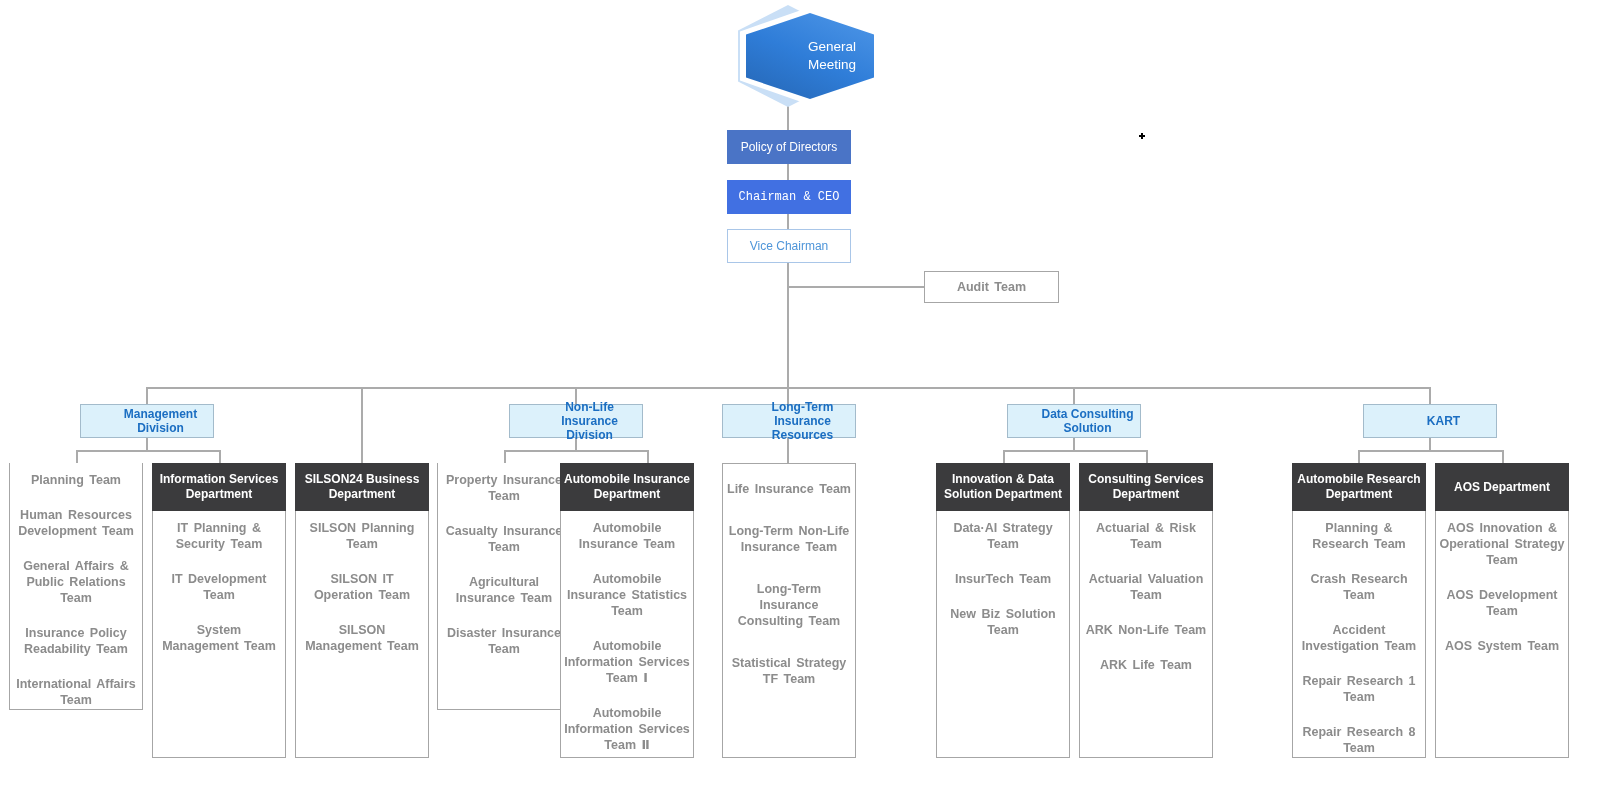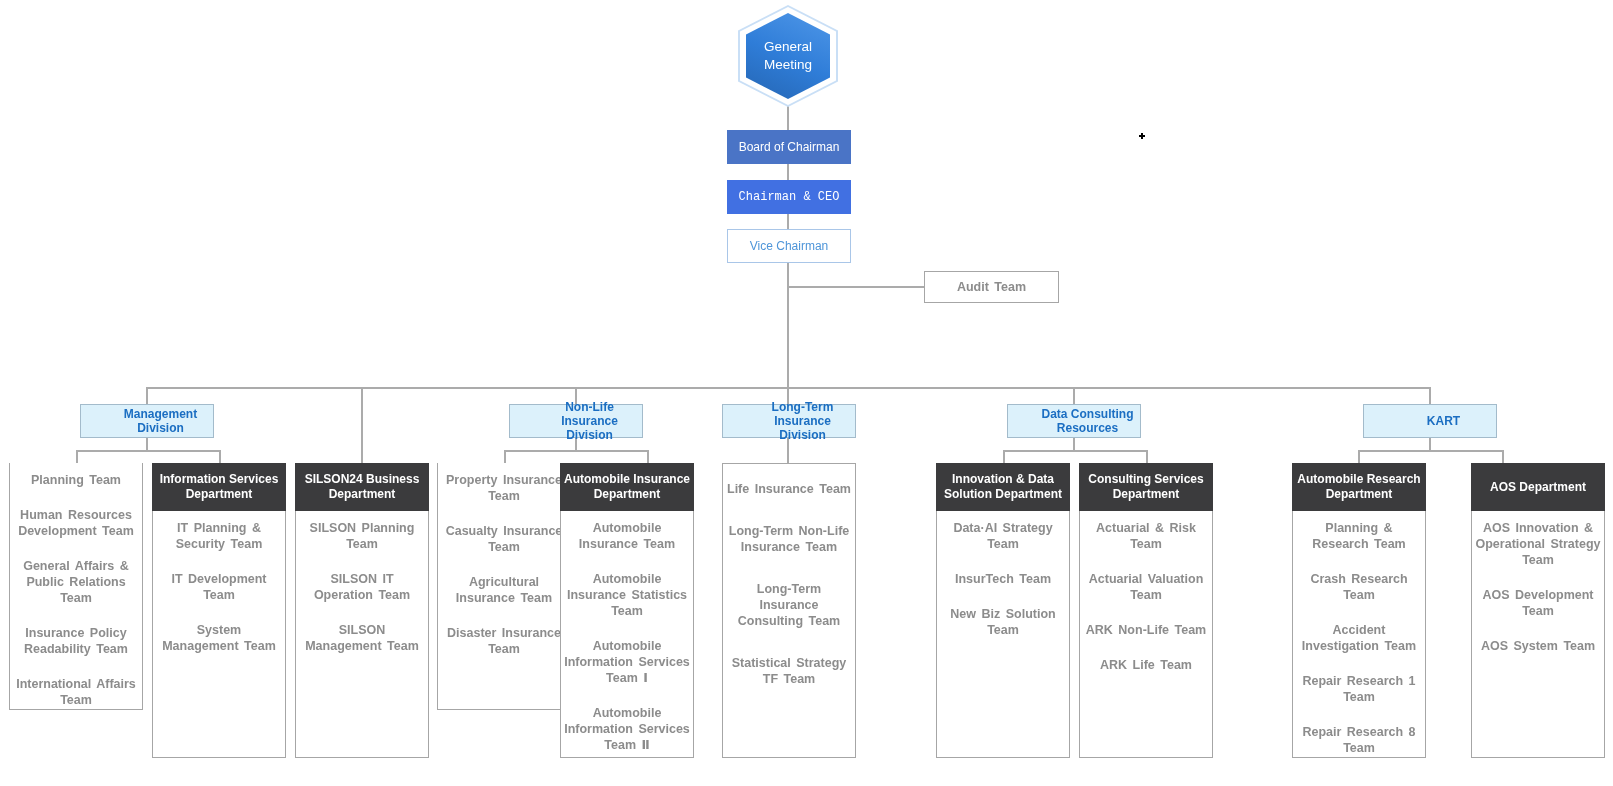--- a/index.html
+++ b/index.html
@@ -5,21 +5,21 @@
   html,body{margin:0;padding:0;background:#ffffff;}
   .canvas{
     position:relative;width:1613px;height:786px;background:#ffffff;overflow:hidden;
     font-family:"Liberation Sans","DejaVu Sans",sans-serif;
   }
   
   .lv{position:absolute;width:2px;background:#ABABAB;}
   .lh{position:absolute;height:2px;background:#ABABAB;}
   
   .hex{position:absolute;left:738px;top:5px;width:100px;height:102px;}
-  .hex1,.hex2,.hex3{clip-path:polygon(50% 0%,100% 25%,100% 75%,50% 100%,0% 75%,0% 25%);}
+  .hex1,.hex2,.hex3{clip-path:polygon(50% 0%,100% 25%,100% 75%,50% 100%,0% 75%,0% 25%);padding-left:44px;}
   .hex1{position:absolute;inset:0;background:#C9DFF6;}
   .hex2{position:absolute;left:2px;top:2px;width:96px;height:98px;background:#ffffff;}
   .hex3{position:absolute;left:8px;top:8px;width:84px;height:86px;
     background:linear-gradient(205deg,#4F97E8 0%,#2F7DD8 52%,#2566B4 100%);
     display:flex;align-items:center;justify-content:center;}
   .hex3 span{color:#ffffff;font-size:13.5px;line-height:18px;text-align:center;white-space:pre-line;}
   
   .tbox{position:absolute;left:727px;width:124px;height:34px;display:flex;align-items:center;justify-content:center;
     font-size:12px;box-sizing:border-box;}
   .tbox span{white-space:nowrap;}
@@ -86,21 +86,21 @@
   <div class="hex">
     <div class="hex1"></div>
     <div class="hex2"></div>
     <div class="hex3">
       <span>General
 Meeting</span>
     </div>
   </div>
 
   <div class="tbox board">
-    <span>Board of Chairman</span>
+    <span>Policy of Directors</span>
   </div>
   <div class="tbox ceo">
     <span>Chairman &amp; CEO</span>
   </div>
   <div class="tbox vice">
     <span>Vice Chairman</span>
   </div>
   <div class="audit">
     <span>Audit Team</span>
   </div>
@@ -108,25 +108,25 @@
   <div class="dbox" style="left:80px">
     <span>Management
 Division</span>
     </div>
   <div class="dbox" style="left:509px">
     <span>Non-Life Insurance
 Division</span>
     </div>
   <div class="dbox" style="left:722px">
     <span>Long-Term Insurance
-Division</span>
+Resources</span>
     </div>
   <div class="dbox" style="left:1007px">
     <span>Data Consulting
-Resources</span>
+Solution</span>
     </div>
   <div class="dbox" style="left:1363px">
     <span>KART</span>
     </div>
 
   <div class="col" style="left:9px">
     <div class="team-list">
         <div class="team">Planning Team</div>
         <div class="team">Human Resources Development Team</div>
         <div class="team">General Affairs &amp; Public Relations Team</div>
@@ -216,21 +216,21 @@
       </div>
     <div class="team-list">
         <div class="team">Planning &amp; Research Team</div>
         <div class="team">Crash Research Team</div>
         <div class="team">Accident Investigation Team</div>
         <div class="team">Repair Research 1 Team</div>
         <div class="team">Repair Research 8 Team</div>
       </div>
   </div>
 
-  <div class="col" style="left:1471px">
+  <div class="col" style="left:1435px">
     <div class="dept-head">
       <span>AOS Department</span>
       </div>
     <div class="team-list">
         <div class="team">AOS Innovation &amp; Operational Strategy Team</div>
         <div class="team">AOS Development Team</div>
         <div class="team">AOS System Team</div>
       </div>
   </div>
 

